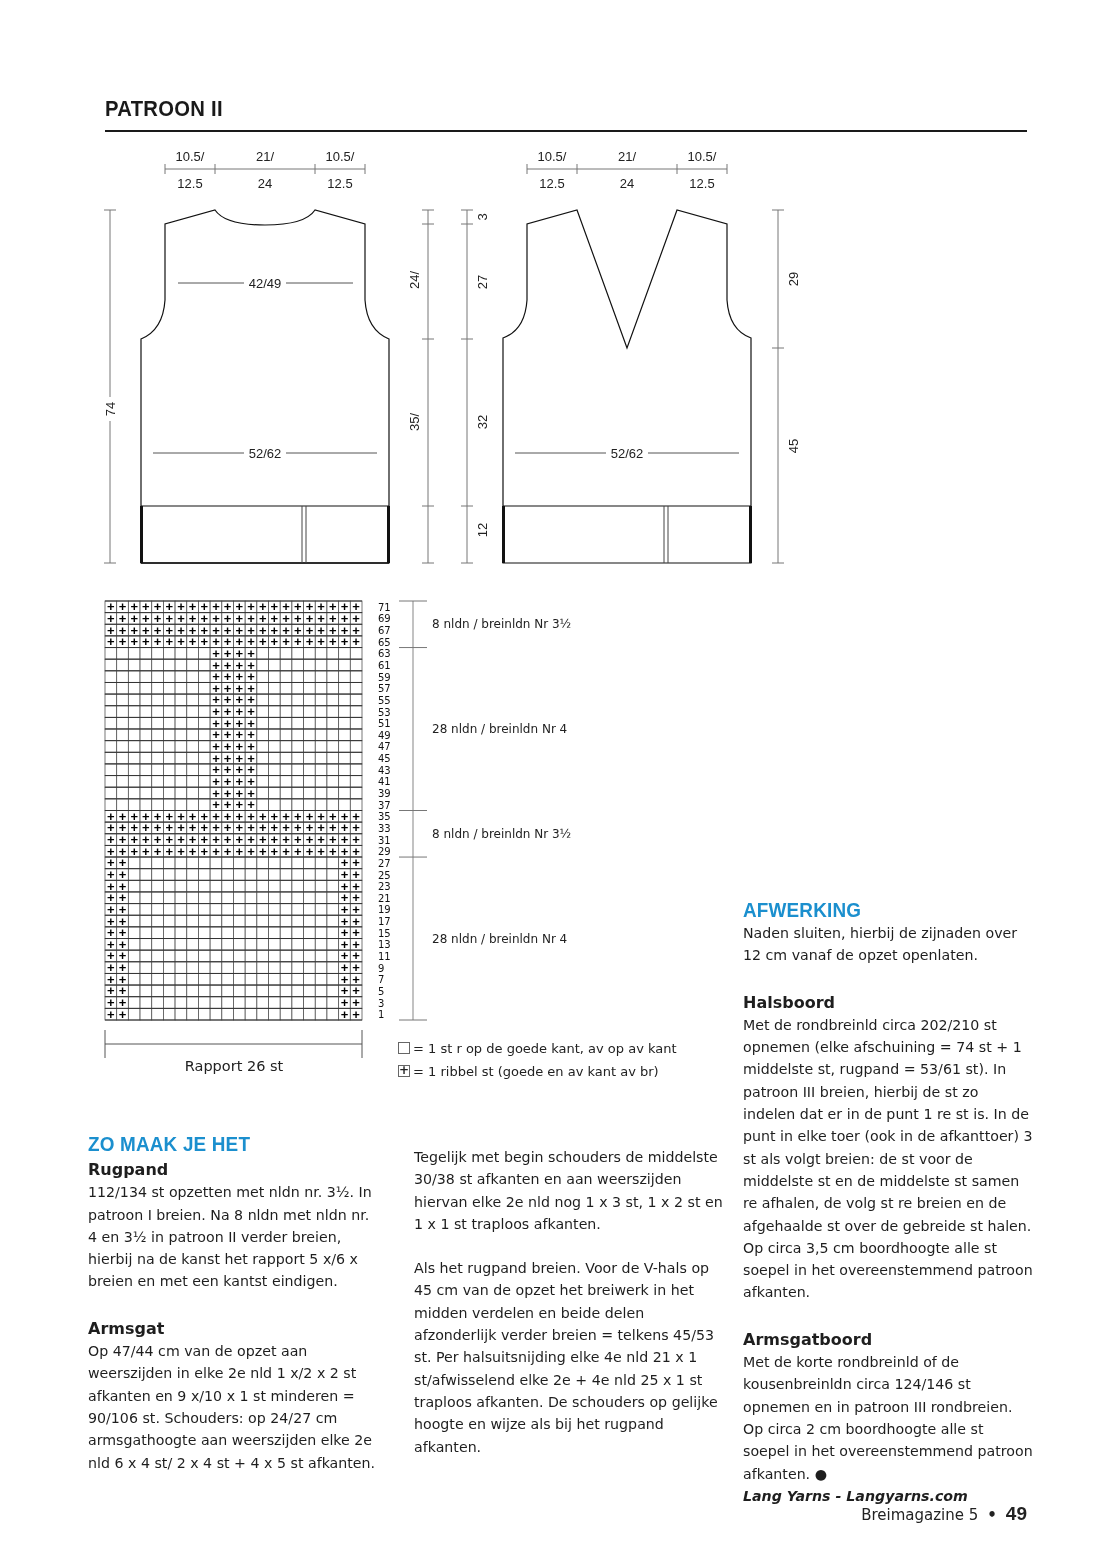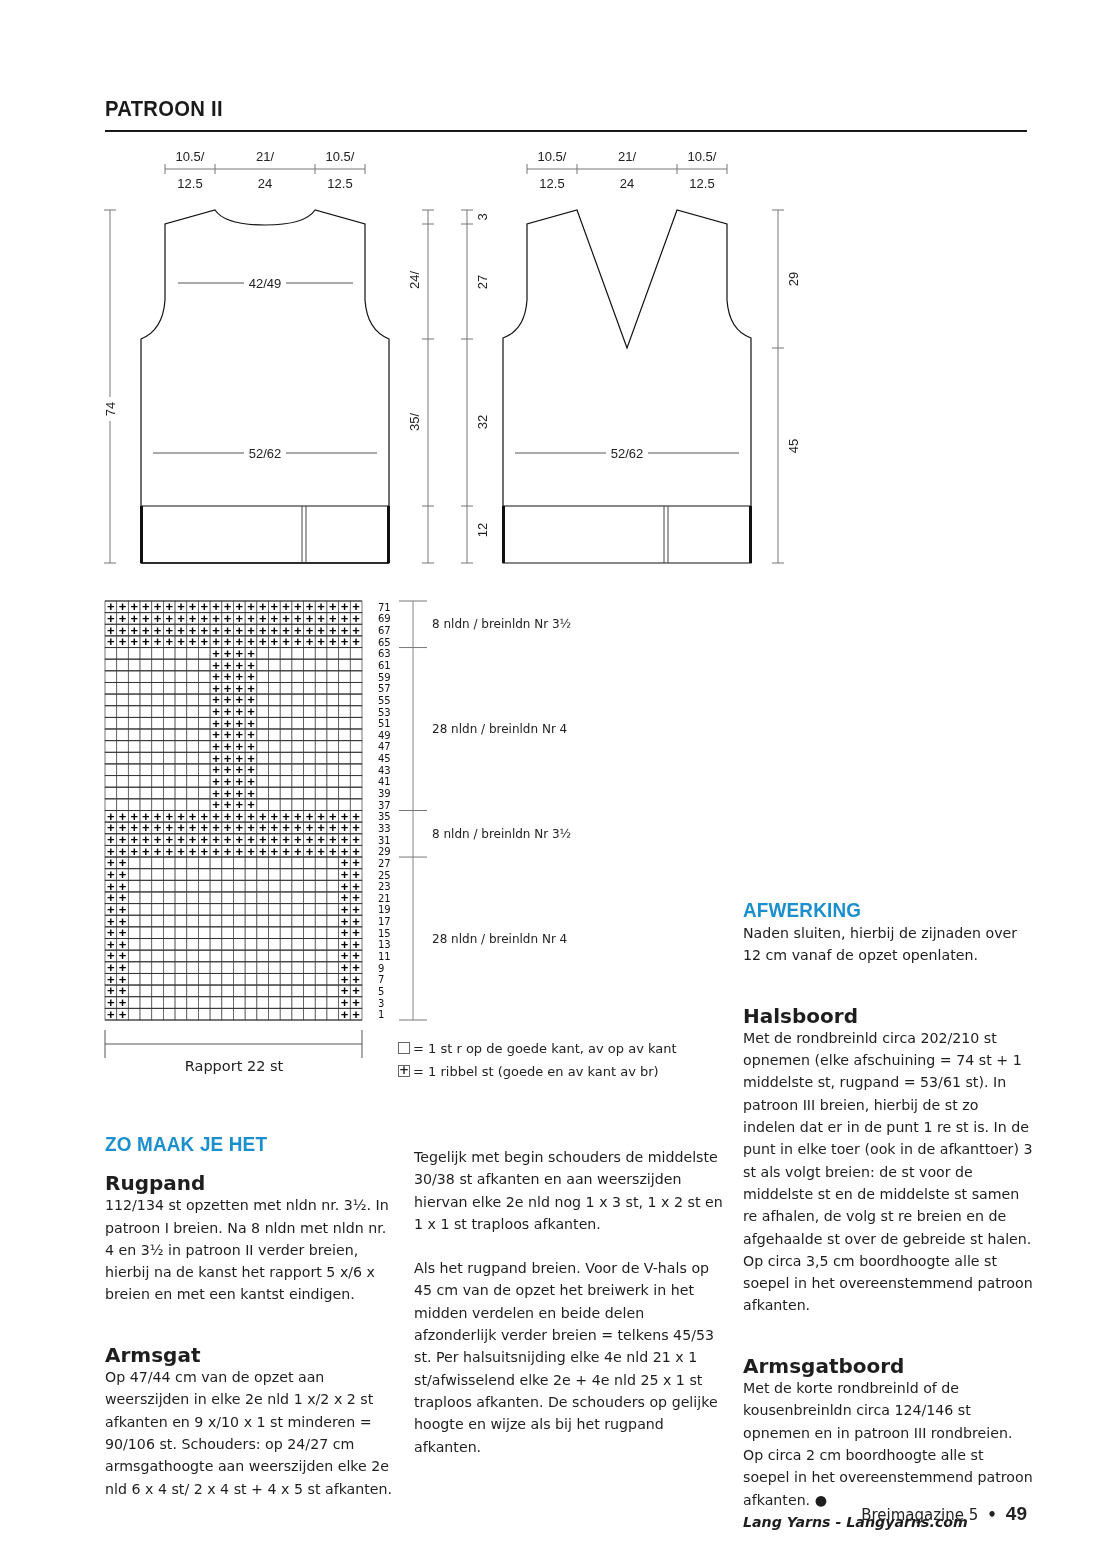--- a/index.html
+++ b/index.html
@@ -11,21 +11,21 @@
   .rule { left: 105px; top: 130px; width: 922px; height: 2px; background: #1a1a1a; }
   svg text { font-family: "Liberation Sans", sans-serif; }
   .dim { font-size: 13px; fill: #222; }
   .chartnum { font-family: "DejaVu Sans", sans-serif; font-size: 10px; fill: #111; }
   .seg-label { font-family: "DejaVu Sans", sans-serif; font-size: 12px; fill: #222; }
   .legend { left: 398px; font-size: 13px; font-family: "DejaVu Sans", sans-serif; color: #222; }
   .legend .box { display: inline-block; width: 10px; height: 10px; border: 1px solid #666; vertical-align: -1px; margin-right: 3px; position: relative; }
   .legend .box.plus::before { content: "+"; position: absolute; left: 0; top: -4px; font-size: 12px; font-weight: 700; line-height: 16px; width: 10px; text-align: center; }
   .col { position: absolute; width: 300px; font-family: "DejaVu Sans", sans-serif; font-size: 14.2px; line-height: 22.3px; color: #1e1e1e; }
   .col p { margin: 0; }
-  .col .sub { font-weight: 700; font-size: 20px; margin-top: 16px; }
+  .col .sub { font-weight: 700; font-size: 16px; margin-top: 3px; }
   .col .gap { height: 22px; }
   .h-blue { font-family: "Liberation Sans", sans-serif; font-weight: 700; font-size: 21px; color: #1b8fce; letter-spacing: 0.2px; transform: scaleX(0.9); transform-origin: left; line-height: 24px; }
   .credit { font-weight: 700; font-style: italic; }
   .footer { right: 80px; top: 1503px; font-family: "DejaVu Sans", sans-serif; font-size: 15px; color: #222; text-align: center; }
   .footer .dot { margin: 0 9px; font-weight: 700; }
   .footer .pg { font-weight: 700; font-size: 19px; font-family: "Liberation Sans", sans-serif; }
   .rapport { left: 105px; top: 1058px; width: 258px; text-align: center; font-size: 14.5px; font-family: "DejaVu Sans", sans-serif; color: #222; }
 </style>
 </head>
 <body>
@@ -1302,30 +1302,30 @@
       <text x="432" y="352.52777777777777" class="seg-label">28 nldn / breinldn Nr 4</text>
     </g>
 
   <g stroke="#555" stroke-width="1">
     <line x1="105" y1="440" x2="105" y2="468"></line>
     <line x1="362" y1="440" x2="362" y2="468"></line>
     <line x1="105" y1="454" x2="362" y2="454"></line>
   </g>
 </svg>
 
-<div class="abs rapport">Rapport 22 st</div>
+<div class="abs rapport">Rapport 26 st</div>
 
 <div class="abs legend" style="top:1041px">
   <span class="box"></span><span>= 1 st r op de goede kant, av op av kant</span>
 </div>
 <div class="abs legend" style="top:1064px">
   <span class="box plus"></span><span>= 1 ribbel st (goede en av kant av br)</span>
 </div>
 
-<div class="col" style="left:105px; top:1132px; width:290px;">
+<div class="col" style="left:88px; top:1132px; width:290px;">
   <div class="h-blue">ZO MAAK JE HET</div>
   <p class="sub">Rugpand</p>
   <p>112/134 st opzetten met nldn nr. 3½. In patroon I breien. Na 8 nldn met nldn nr. 4 en 3½ in patroon II verder breien, hierbij na de kanst het rapport 5 x/6 x breien en met een kantst eindigen.</p>
   <div class="gap"></div>
   <p class="sub">Armsgat</p>
   <p>Op 47/44 cm van de opzet aan weerszijden in elke 2e nld 1 x/2 x 2 st afkanten en 9 x/10 x 1 st minderen = 90/106 st. Schouders: op 24/27 cm armsgathoogte aan weerszijden elke 2e nld 6 x 4 st/ 2 x 4 st + 4 x 5 st afkanten.</p>
 </div>
 
 <div class="col" style="left:414px; top:1146px; width:312px;">
   <p>Tegelijk met begin schouders de middelste 30/38 st afkanten en aan weerszijden hiervan elke 2e nld nog 1 x 3 st, 1 x 2 st en 1 x 1 st traploos afkanten.</p>

